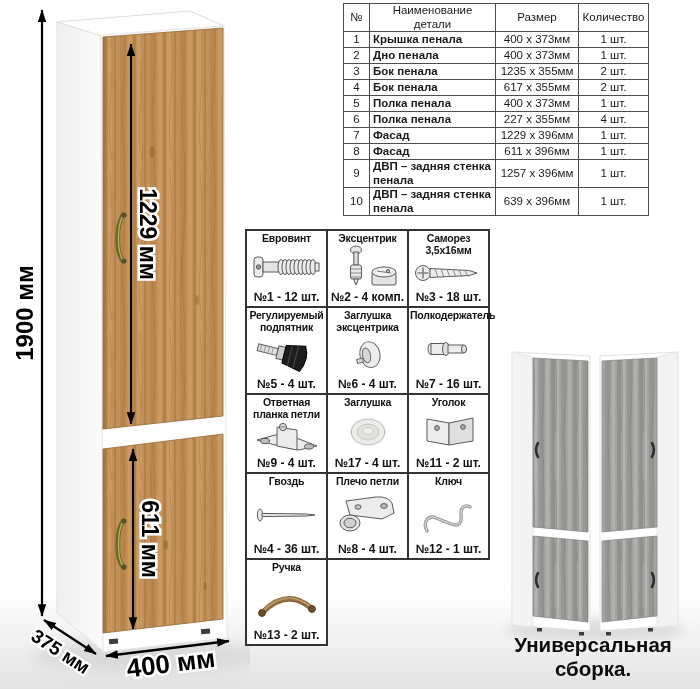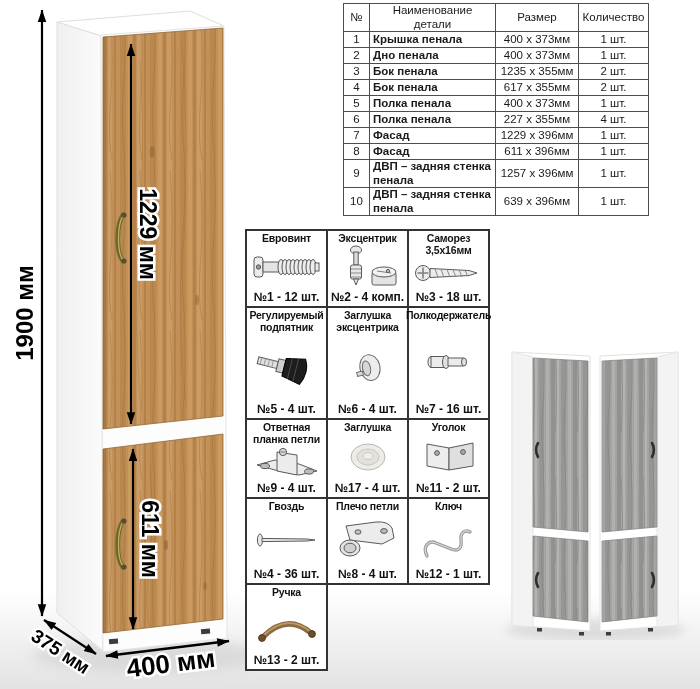--- a/index.html
+++ b/index.html
@@ -16,23 +16,23 @@
   .parts th{font-weight:normal;text-align:center;height:16px;}
   .parts td{height:15px;}
   .parts td.c0,.parts td.c2,.parts td.c3{text-align:center;}
   .parts td.c1{text-align:left;font-weight:bold;}
 
   
   table.hw{position:absolute;left:245px;top:229px;width:243px;border-collapse:collapse;
            table-layout:fixed;background:transparent;}
   table.hw td{border:2px solid #333;padding:0;vertical-align:top;background:#fff;}
   table.hw td.empty{border:none;background:transparent;}
-  .hw-cell{display:flex;flex-direction:column;justify-content:space-between;align-items:center;
+  .hw-cell{display:flex;flex-direction:column;justify-content:space-between;
            box-sizing:border-box;padding:2px 1px;width:100%;border-radius:29px;}
-  .hc1{height:75px;} .hc2{height:110px;} .hc3{height:77px;} .hc4{height:84px;} .hc5{height:84px;}
+  .hc1{height:75px;} .hc2{height:85px;} .hc3{height:77px;} .hc4{height:84px;} .hc5{height:84px;}
   .hw-name{font-size:10.5px;font-weight:bold;text-align:center;line-height:1.12;letter-spacing:-0.2px;}
   .hw-qty{font-size:12px;font-weight:bold;text-align:center;white-space:nowrap;}
   .hw-icon{flex:1;display:flex;align-items:center;justify-content:center;overflow:hidden;}
 
   .caption{position:absolute;left:486px;top:633px;width:214px;text-align:center;
            font-size:20.5px;font-weight:bold;color:#0d0d0d;}
   .cab-svg{position:absolute;left:0;top:0;}
   .gray-svg{position:absolute;left:495px;top:340px;}
 </style>
 </head>
@@ -477,14 +477,15 @@
       <polygon points="162,17 183,12 183,285 162,287" fill="#f3f3f3" stroke="#e6e6e6"></polygon>
       <polygon points="107,21 162,18 162,187 107,192" fill="url(#gwood)" stroke="#7c7c7a" stroke-width="0.7"></polygon>
       <polygon points="107,201 162,196 162,276 107,282" fill="url(#gwood)" stroke="#7c7c7a" stroke-width="0.7"></polygon>
       <path d="M157,103 c2.5,4 2.5,10 0,14" stroke="#2e2e2e" stroke-width="2.6" fill="none" stroke-linecap="round"></path>
       <path d="M157,233 c2.5,4 2.5,10 0,14" stroke="#2e2e2e" stroke-width="2.6" fill="none" stroke-linecap="round"></path>
       <rect x="111" y="292" width="5" height="3.5" fill="#3d3d3d"></rect>
       <rect x="153" y="288" width="5" height="3.5" fill="#3d3d3d"></rect>
     </g>
   </svg>
 
+  <div class="caption">Универсальная сборка.</div>
 
 </div>
 
 </body></html>

